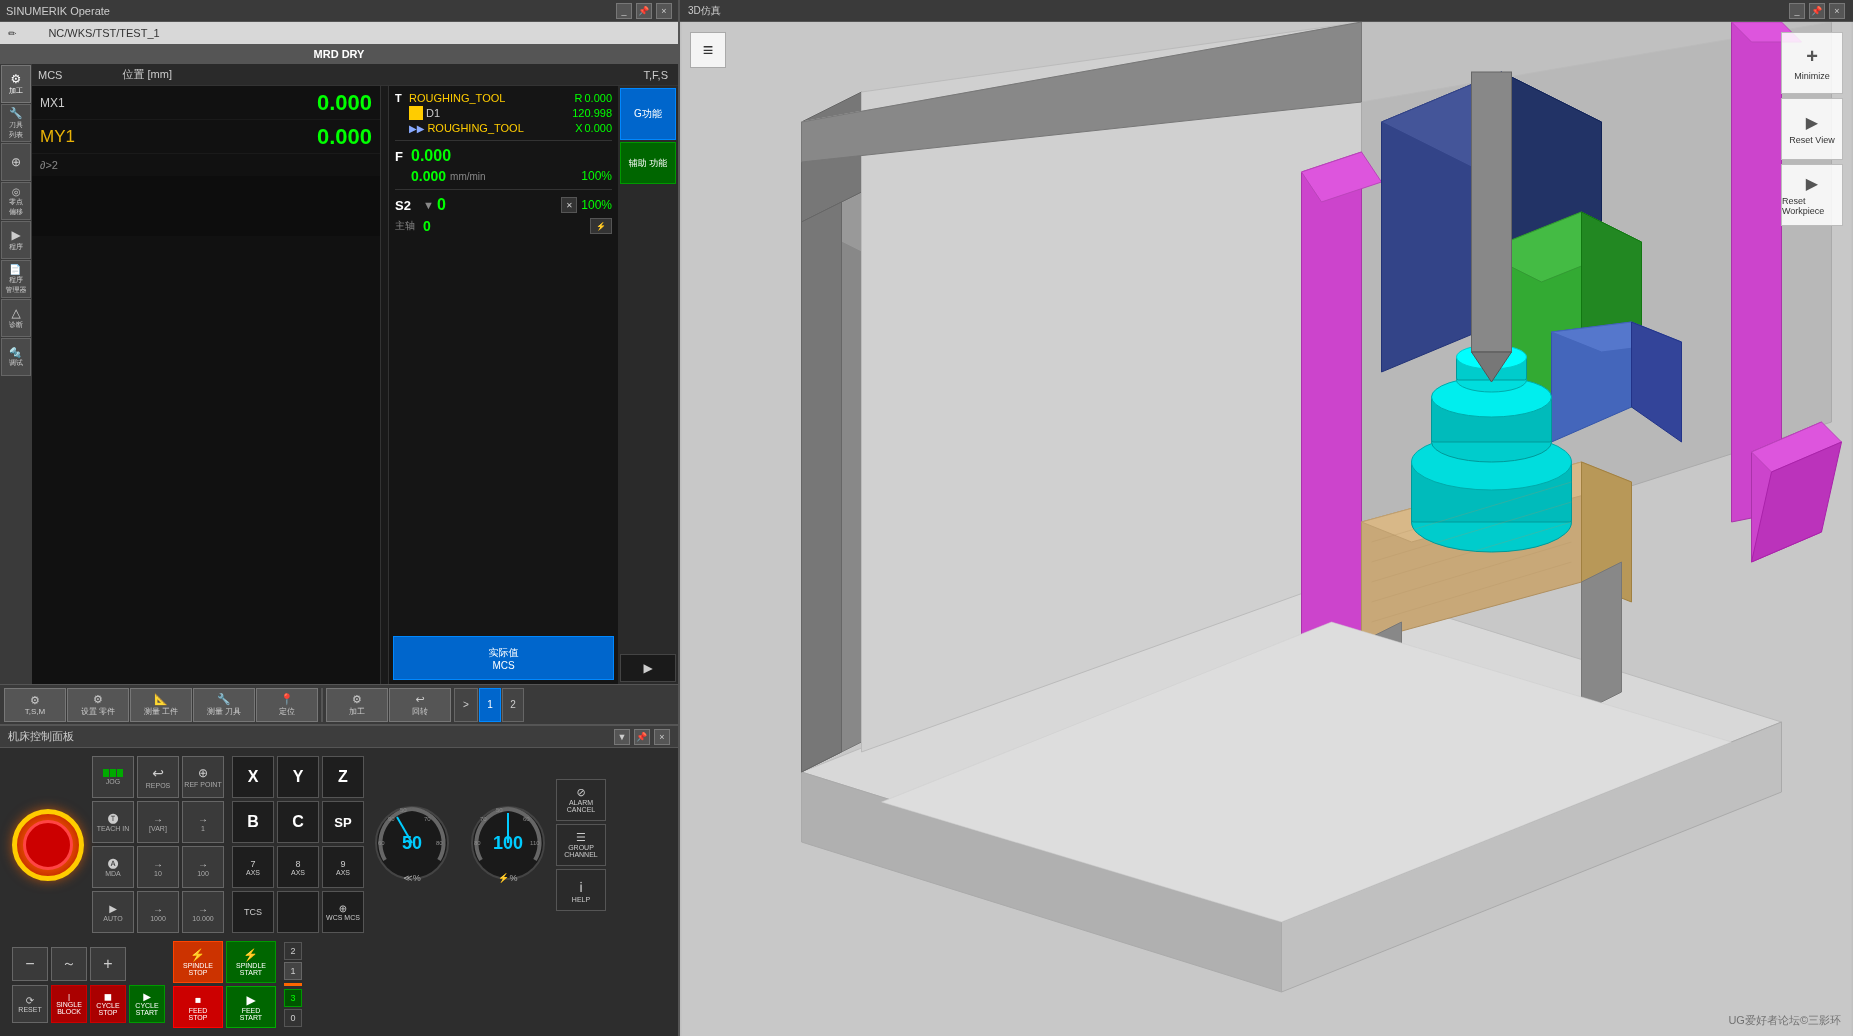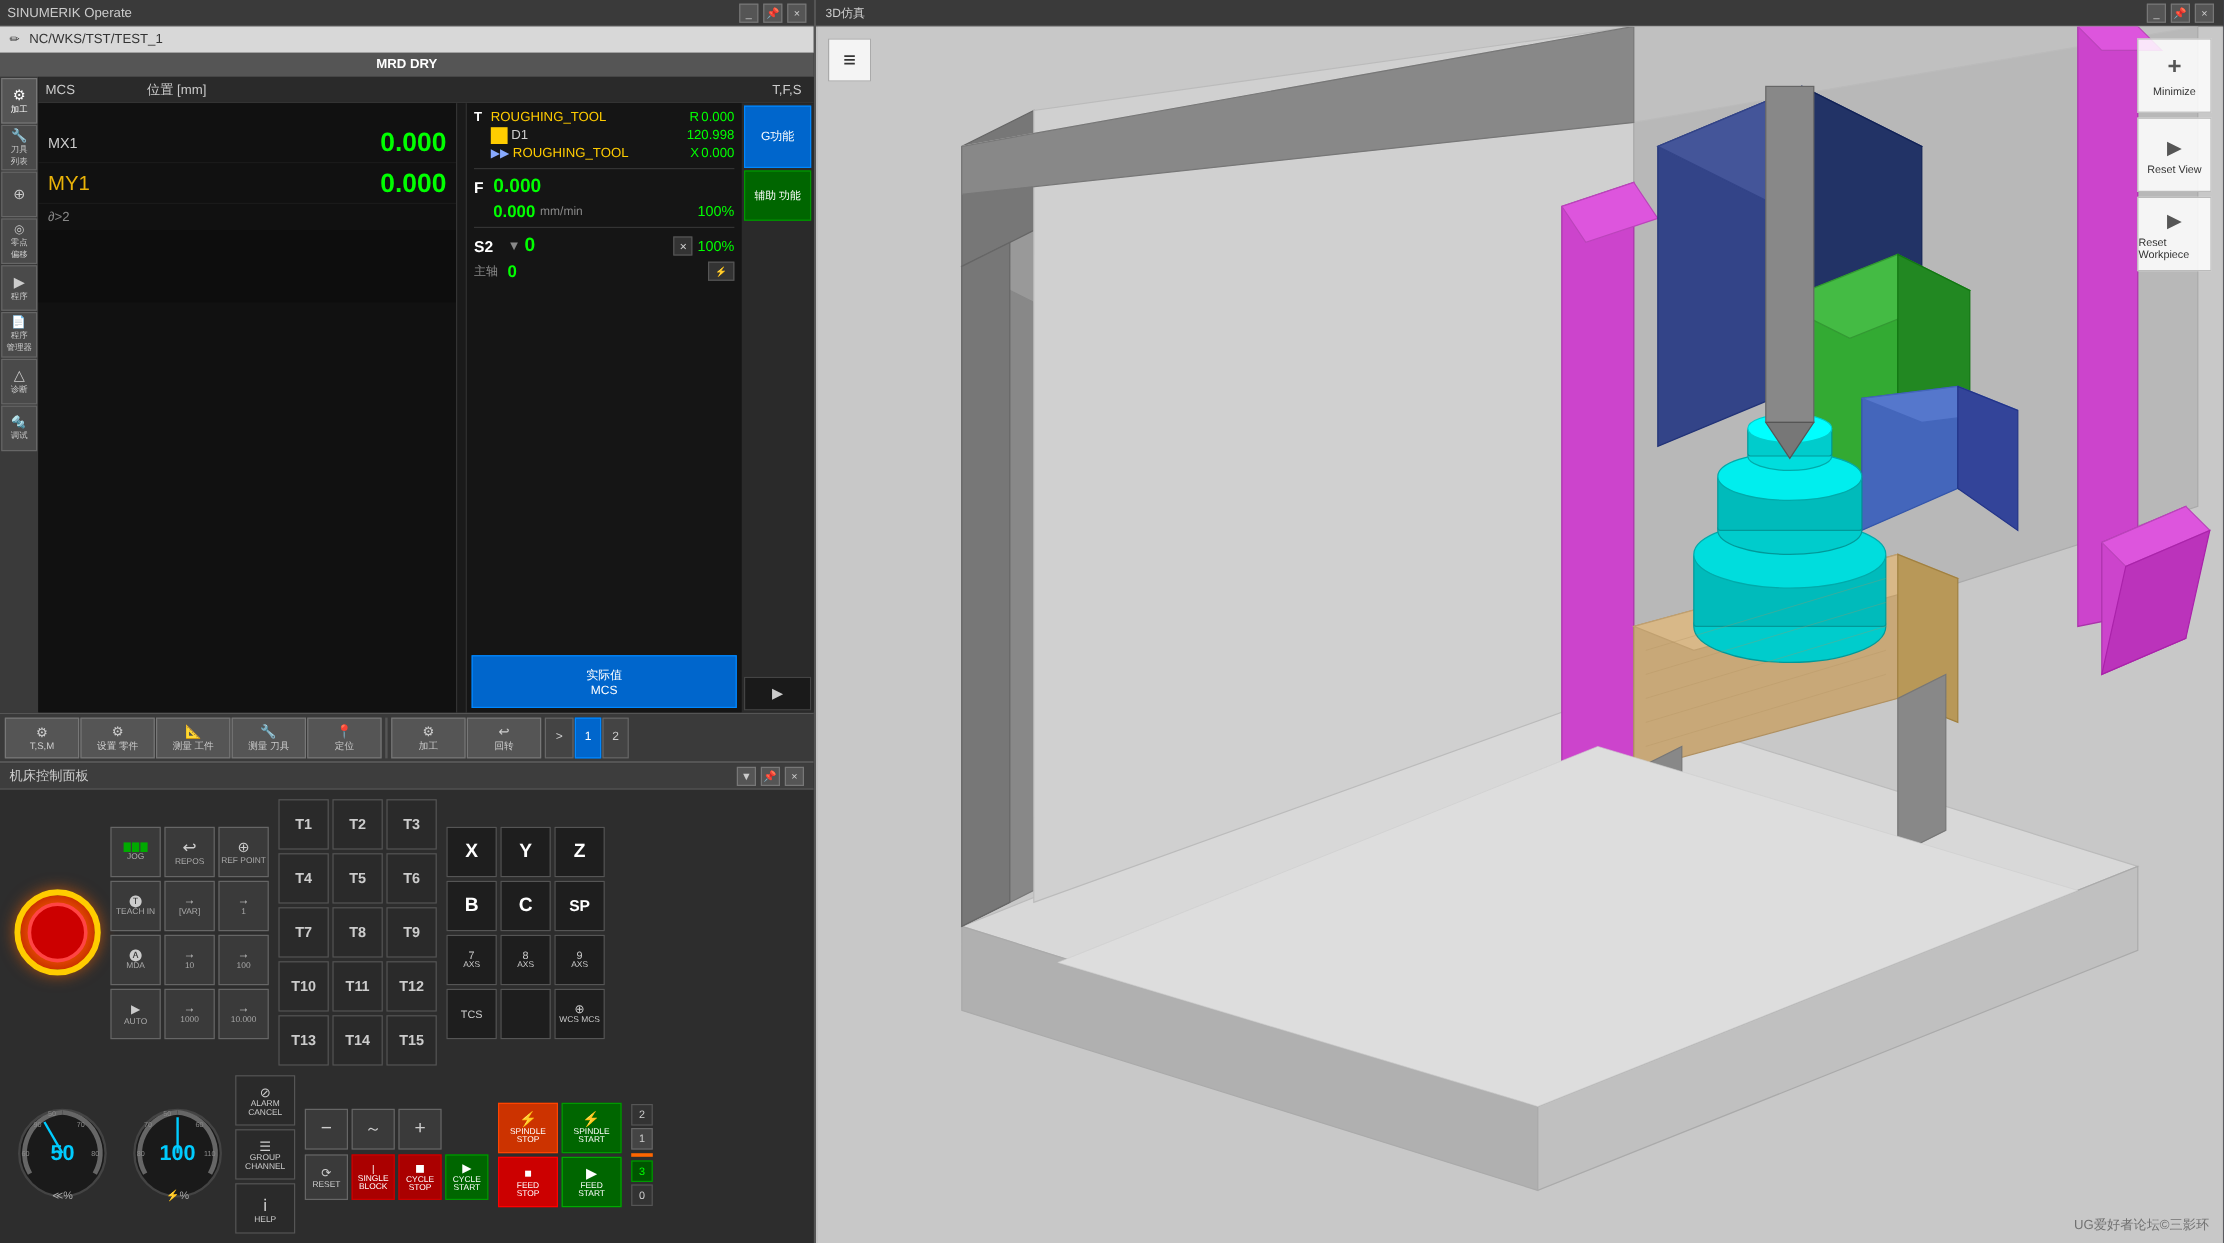--- a/index.html
+++ b/index.html
@@ -27,21 +27,21 @@
       <div style="margin-left:auto; display:flex; gap:4px;">
         <div style="width:16px;height:16px;background:#555;border:1px solid #777;cursor:pointer;display:flex;align-items:center;justify-content:center;font-size:9px;color:#ccc;">_</div>
         <div style="width:16px;height:16px;background:#555;border:1px solid #777;cursor:pointer;display:flex;align-items:center;justify-content:center;font-size:9px;color:#ccc;">📌</div>
         <div style="width:16px;height:16px;background:#555;border:1px solid #777;cursor:pointer;display:flex;align-items:center;justify-content:center;font-size:9px;color:#ccc;">×</div>
       </div>
     </div>
 
 
     <div style="background:#d8d8d8; padding:2px 8px; display:flex; align-items:center; gap:8px; height:22px;">
       <span style="color:#333; font-size:10px;">✏</span>
-      <span style="color:#333; font-size:11px;">NC/WKS/TST/TEST_1</span>
+      <span style="color:#333; font-size:11px;margin-left:24px;">NC/WKS/TST/TEST_1</span>
     </div>
 
     <div style="background:#555; padding:2px 8px; display:flex; align-items:center; justify-content:center; height:20px;">
       <span style="color:#fff; font-size:11px; font-weight:bold;">MRD DRY</span>
     </div>
 
     <div style="display:flex; flex:1; overflow:hidden;">
 
       <div style="width:32px; background:#3a3a3a; display:flex; flex-direction:column; gap:1px; padding:1px;">
         <div style="width:30px;height:38px;background:#555;border:1px solid #777;color:#fff;font-size:8px;text-align:center;cursor:pointer;display:flex;flex-direction:column;align-items:center;justify-content:center;padding:1px;">
@@ -82,21 +82,21 @@
         <div style="background:#2a2a2a; display:flex; padding:2px 6px; border-bottom:1px solid #333; height:22px; align-items:center;">
           <span style="color:#ccc; font-size:11px;">MCS</span>
           <span style="color:#ccc; font-size:11px; margin-left:60px;">位置 [mm]</span>
           <span style="color:#ccc; font-size:11px; margin-left:auto; margin-right:4px;">T,F,S</span>
         </div>
 
         <div style="display:flex; flex:1;">
 
           <div style="flex:1; background:#111;">
 
-            <div style="display:flex; align-items:center; padding:0 8px; border-bottom:1px solid #1a1a1a; height:34px;margin-top:16px;">
+            <div style="display:flex; align-items:center; padding:0 8px; border-bottom:1px solid #1a1a1a; height:34px;">
               <span style="color:#ccc; font-size:12px; width:44px;">MX1</span>
               <span style="color:#00ff00; font-size:22px; font-weight:bold; margin-left:auto;">0.000</span>
             </div>
 
             <div style="display:flex; align-items:center; padding:0 8px; border-bottom:1px solid #1a1a1a; height:34px;">
               <span style="color:#eab308; font-size:17px; width:44px;">MY1</span>
               <span style="color:#00ff00; font-size:22px; font-weight:bold; margin-left:auto;">0.000</span>
             </div>
 
 
@@ -293,37 +293,20 @@
           <div style="width:42px;height:42px;background:#3a3a3a;border:1px solid #666;color:#ccc;font-size:8px;cursor:pointer;display:flex;flex-direction:column;align-items:center;justify-content:center;gap:1px;">
             <span style="font-size:10px;">→</span>
             <span style="font-size:7px;color:#aaa;">1000</span>
           </div>
           <div style="width:42px;height:42px;background:#3a3a3a;border:1px solid #666;color:#ccc;font-size:8px;cursor:pointer;display:flex;flex-direction:column;align-items:center;justify-content:center;gap:1px;">
             <span style="font-size:10px;">→</span>
             <span style="font-size:7px;color:#aaa;">10.000</span>
           </div>
         </div>
 
-        <div style="display:grid;grid-template-columns:repeat(3,42px);gap:3px;flex-shrink:0;">
-          <div style="width:42px;height:42px;background:#2a2a2a;border:1px solid #555;color:#ccc;font-size:12px;font-weight:bold;cursor:pointer;display:flex;align-items:center;justify-content:center;">T1</div>
-          <div style="width:42px;height:42px;background:#2a2a2a;border:1px solid #555;color:#ccc;font-size:12px;font-weight:bold;cursor:pointer;display:flex;align-items:center;justify-content:center;">T2</div>
-          <div style="width:42px;height:42px;background:#2a2a2a;border:1px solid #555;color:#ccc;font-size:12px;font-weight:bold;cursor:pointer;display:flex;align-items:center;justify-content:center;">T3</div>
-          <div style="width:42px;height:42px;background:#2a2a2a;border:1px solid #555;color:#ccc;font-size:12px;font-weight:bold;cursor:pointer;display:flex;align-items:center;justify-content:center;">T4</div>
-          <div style="width:42px;height:42px;background:#2a2a2a;border:1px solid #555;color:#ccc;font-size:12px;font-weight:bold;cursor:pointer;display:flex;align-items:center;justify-content:center;">T5</div>
-          <div style="width:42px;height:42px;background:#2a2a2a;border:1px solid #555;color:#ccc;font-size:12px;font-weight:bold;cursor:pointer;display:flex;align-items:center;justify-content:center;">T6</div>
-          <div style="width:42px;height:42px;background:#2a2a2a;border:1px solid #555;color:#ccc;font-size:12px;font-weight:bold;cursor:pointer;display:flex;align-items:center;justify-content:center;">T7</div>
-          <div style="width:42px;height:42px;background:#2a2a2a;border:1px solid #555;color:#ccc;font-size:12px;font-weight:bold;cursor:pointer;display:flex;align-items:center;justify-content:center;">T8</div>
-          <div style="width:42px;height:42px;background:#2a2a2a;border:1px solid #555;color:#ccc;font-size:12px;font-weight:bold;cursor:pointer;display:flex;align-items:center;justify-content:center;">T9</div>
-          <div style="width:42px;height:42px;background:#2a2a2a;border:1px solid #555;color:#ccc;font-size:12px;font-weight:bold;cursor:pointer;display:flex;align-items:center;justify-content:center;">T10</div>
-          <div style="width:42px;height:42px;background:#2a2a2a;border:1px solid #555;color:#ccc;font-size:12px;font-weight:bold;cursor:pointer;display:flex;align-items:center;justify-content:center;">T11</div>
-          <div style="width:42px;height:42px;background:#2a2a2a;border:1px solid #555;color:#ccc;font-size:12px;font-weight:bold;cursor:pointer;display:flex;align-items:center;justify-content:center;">T12</div>
-          <div style="width:42px;height:42px;background:#2a2a2a;border:1px solid #555;color:#ccc;font-size:12px;font-weight:bold;cursor:pointer;display:flex;align-items:center;justify-content:center;">T13</div>
-          <div style="width:42px;height:42px;background:#2a2a2a;border:1px solid #555;color:#ccc;font-size:12px;font-weight:bold;cursor:pointer;display:flex;align-items:center;justify-content:center;">T14</div>
-          <div style="width:42px;height:42px;background:#2a2a2a;border:1px solid #555;color:#ccc;font-size:12px;font-weight:bold;cursor:pointer;display:flex;align-items:center;justify-content:center;">T15</div>
-        </div>
 
         <div style="display:grid;grid-template-columns:repeat(3,42px);gap:3px;flex-shrink:0;">
           <div style="width:42px;height:42px;background:#1e1e1e;border:1px solid #555;color:#fff;font-size:16px;font-weight:bold;cursor:pointer;display:flex;align-items:center;justify-content:center;">X</div>
           <div style="width:42px;height:42px;background:#1e1e1e;border:1px solid #555;color:#fff;font-size:16px;font-weight:bold;cursor:pointer;display:flex;align-items:center;justify-content:center;">Y</div>
           <div style="width:42px;height:42px;background:#1e1e1e;border:1px solid #555;color:#fff;font-size:16px;font-weight:bold;cursor:pointer;display:flex;align-items:center;justify-content:center;">Z</div>
           <div style="width:42px;height:42px;background:#1e1e1e;border:1px solid #555;color:#fff;font-size:16px;font-weight:bold;cursor:pointer;display:flex;align-items:center;justify-content:center;">B</div>
           <div style="width:42px;height:42px;background:#1e1e1e;border:1px solid #555;color:#fff;font-size:16px;font-weight:bold;cursor:pointer;display:flex;align-items:center;justify-content:center;">C</div>
           <div style="width:42px;height:42px;background:#1e1e1e;border:1px solid #555;color:#fff;font-size:13px;font-weight:bold;cursor:pointer;display:flex;align-items:center;justify-content:center;">SP</div>
           <div style="width:42px;height:42px;background:#1e1e1e;border:1px solid #555;color:#ccc;font-size:9px;cursor:pointer;display:flex;flex-direction:column;align-items:center;justify-content:center;text-align:center;">
             <span>7</span>

